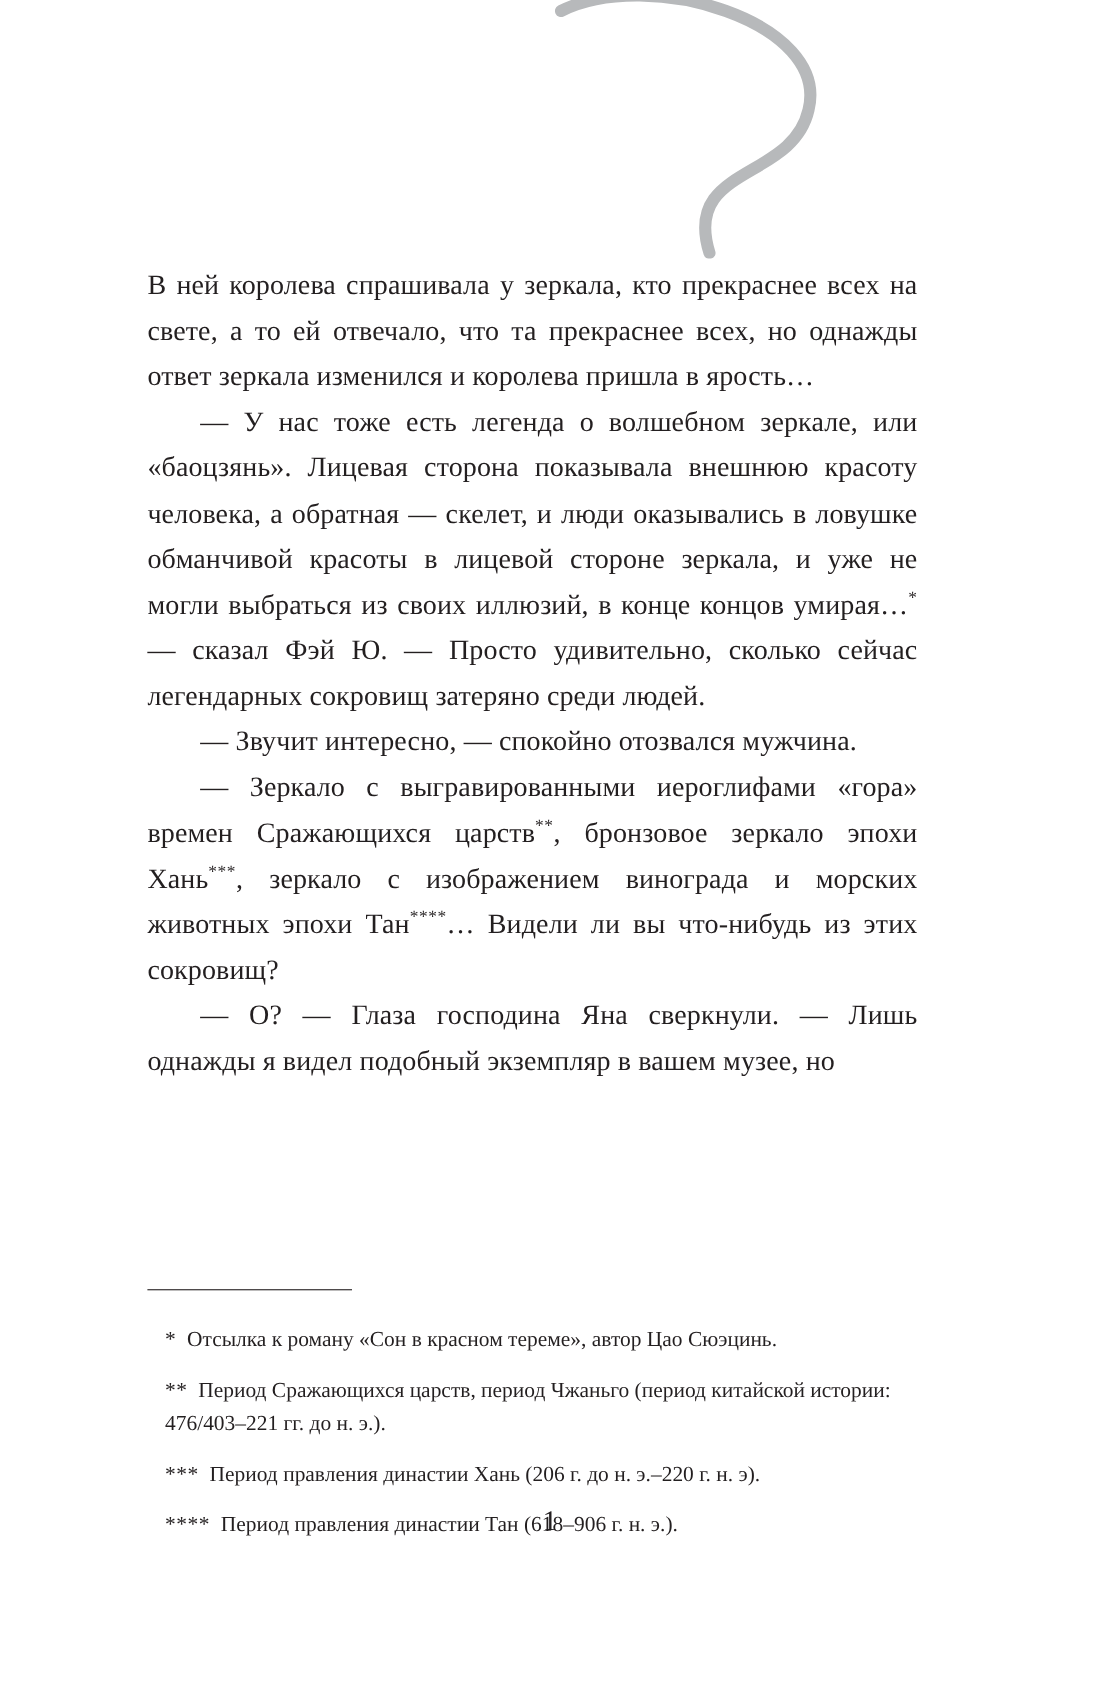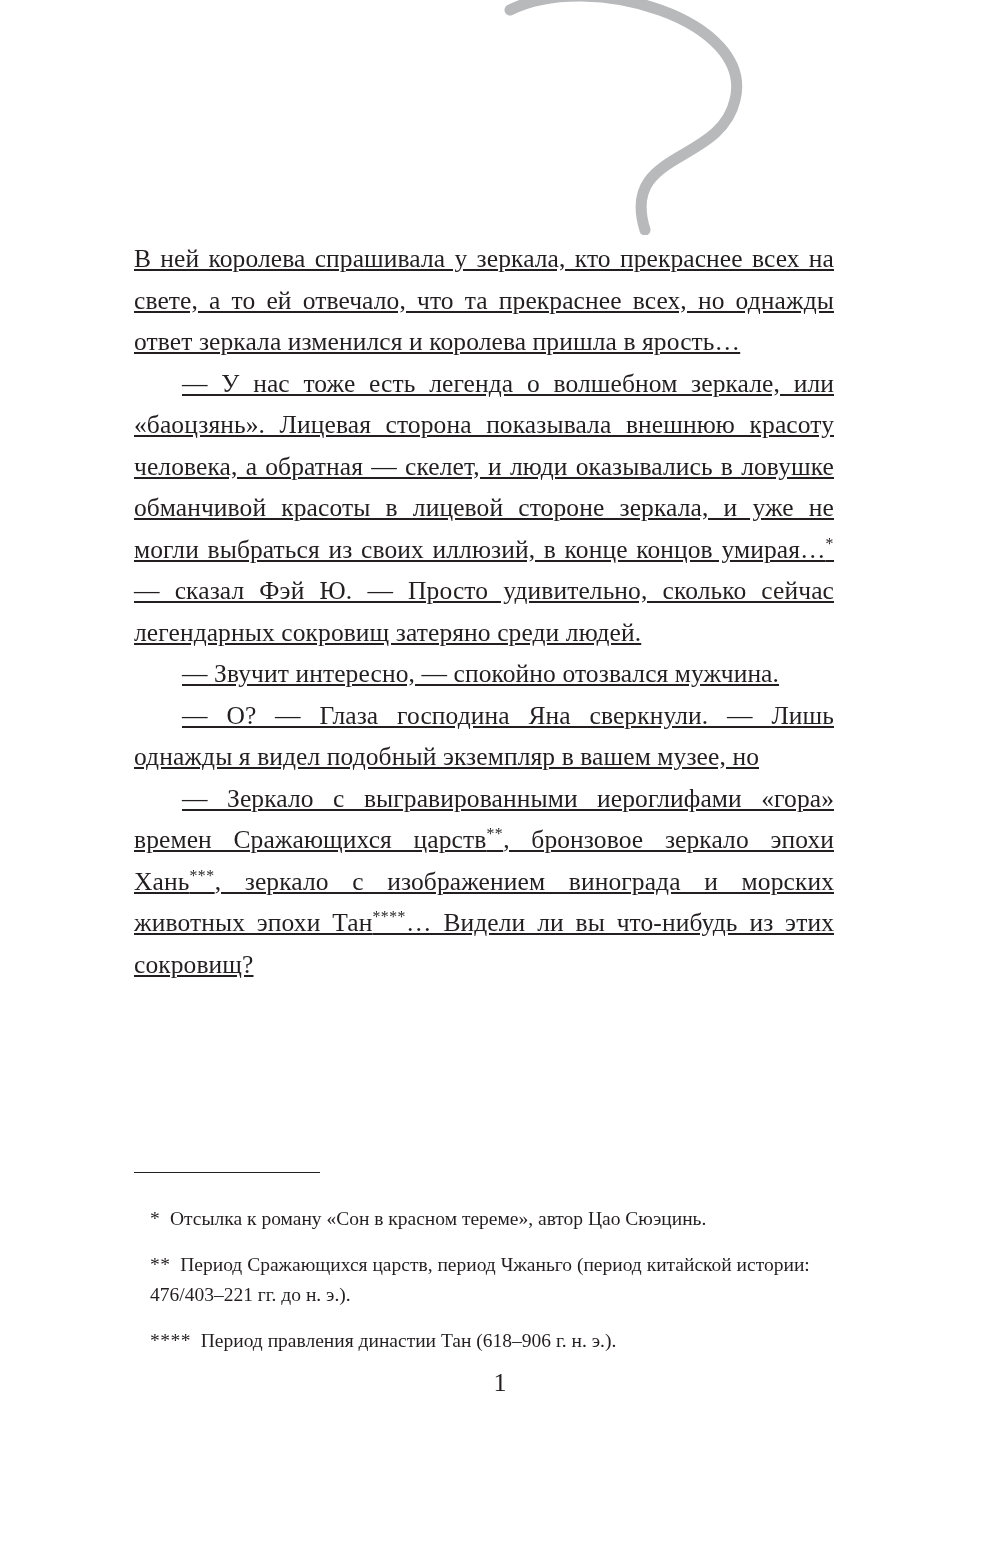--- a/index.html
+++ b/index.html
@@ -34,21 +34,20 @@
   .body-text {
     position: absolute;
     left: 134px;
     top: 238px;
     width: 700px;
     font-size: 25.5px;
     line-height: 41.5px;
     text-align: justify;
     text-justify: inter-word;
     letter-spacing: 0.1px;
-    text-decoration: underline;
   }
 
   .body-text p {
     margin: 0;
   }
   .body-text p.indent {
     text-indent: 48px;
   }
 
   sup.fn {
@@ -105,28 +104,29 @@
   </div>
 
   <div class="body-text">
     <p>В ней королева спрашивала у зеркала, кто прекраснее всех на свете, а то ей отвечало, что та прекраснее всех, но однажды ответ зеркала изменился и королева пришла в ярость…</p>
 
 
     <p class="indent"><span>— У нас тоже есть легенда о волшебном зеркале, или «баоцзянь». Лицевая сторона показывала внешнюю красоту человека, а обратная — скелет, и люди оказывались в ловушке обманчивой красоты в лицевой стороне зеркала, и уже не могли выбраться из своих иллюзий, в конце концов умирая…</span><sup class="fn">*</sup><span> — сказал Фэй Ю. — Просто удивительно, сколько сейчас легендарных сокровищ затеряно среди людей.</span></p>
 
     <p class="indent">— Звучит интересно, — спокойно отозвался мужчина.</p>
 
+    <p class="indent"><span>— Зеркало с выгравированными иероглифами «гора» времен Сражающихся царств</span><sup class="fn">**</sup><span>, бронзовое зеркало эпохи Хань</span><sup class="fn">***</sup><span>, зеркало с изображением винограда и морских животных эпохи Тан</span><sup class="fn">****</sup><span>… Видели ли вы что-нибудь из этих сокровищ?</span></p>
+
     <p class="indent">— О? — Глаза господина Яна сверкнули. — Лишь однажды я видел подобный экземпляр в вашем музее, но</p>
-
-    <p class="indent"><span>— Зеркало с выгравированными иероглифами «гора» времен Сражающихся царств</span><sup class="fn">**</sup><span>, бронзовое зеркало эпохи Хань</span><sup class="fn">***</sup><span>, зеркало с изображением винограда и морских животных эпохи Тан</span><sup class="fn">****</sup><span>… Видели ли вы что-нибудь из этих сокровищ?</span></p>
   </div>
 
   <div class="footnote-rule"></div>
 
   <div class="footnotes">
     <p><span class="marker">*</span>&nbsp;&nbsp;<span>Отсылка к роману «Сон в красном тереме», автор Цао Сюэцинь.</span></p>
     <p><span class="marker">**</span>&nbsp;&nbsp;<span>Период Сражающихся царств, период Чжаньго (период китайской истории: 476/403–221 гг. до н. э.).</span></p>
+    <p><span class="marker">***</span>&nbsp;&nbsp;<span>Период правления династии Хань (206 г. до н. э.–220 г. н. э).</span></p>
     <p><span class="marker">****</span>&nbsp;&nbsp;<span>Период правления династии Тан (618–906 г. н. э.).</span></p>
   </div>
 
   <div class="page-number">1</div>
 
 </div>
 
 </body></html>

